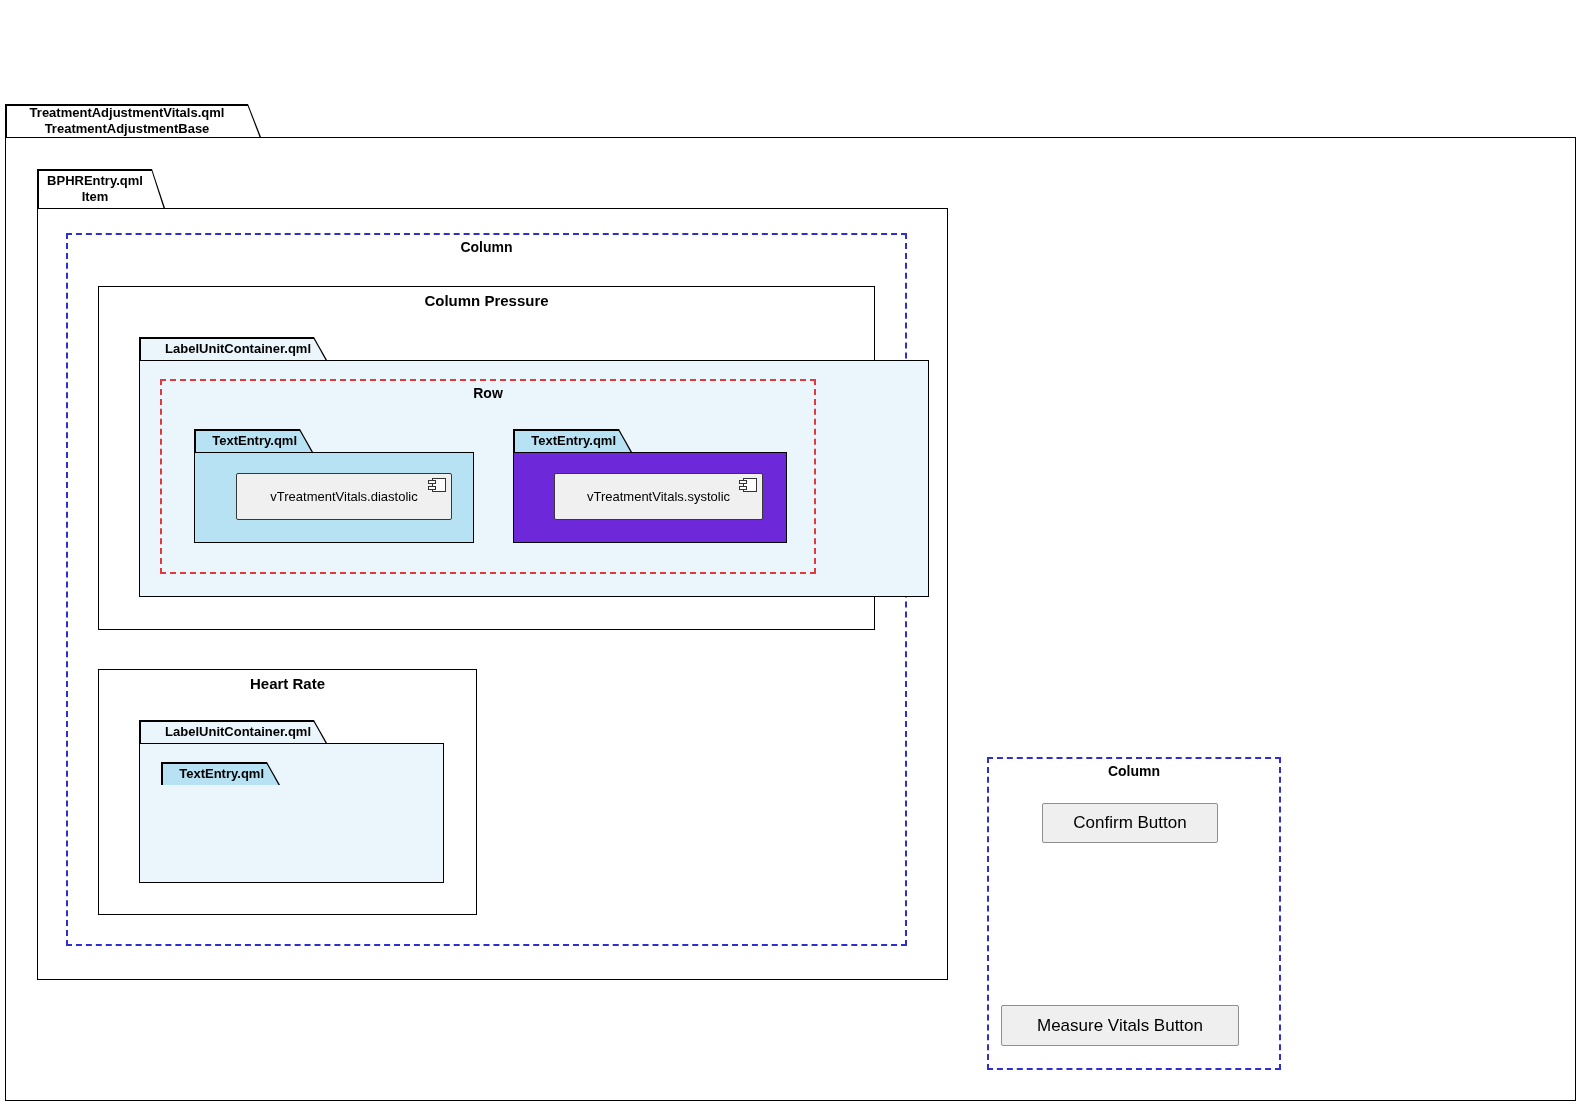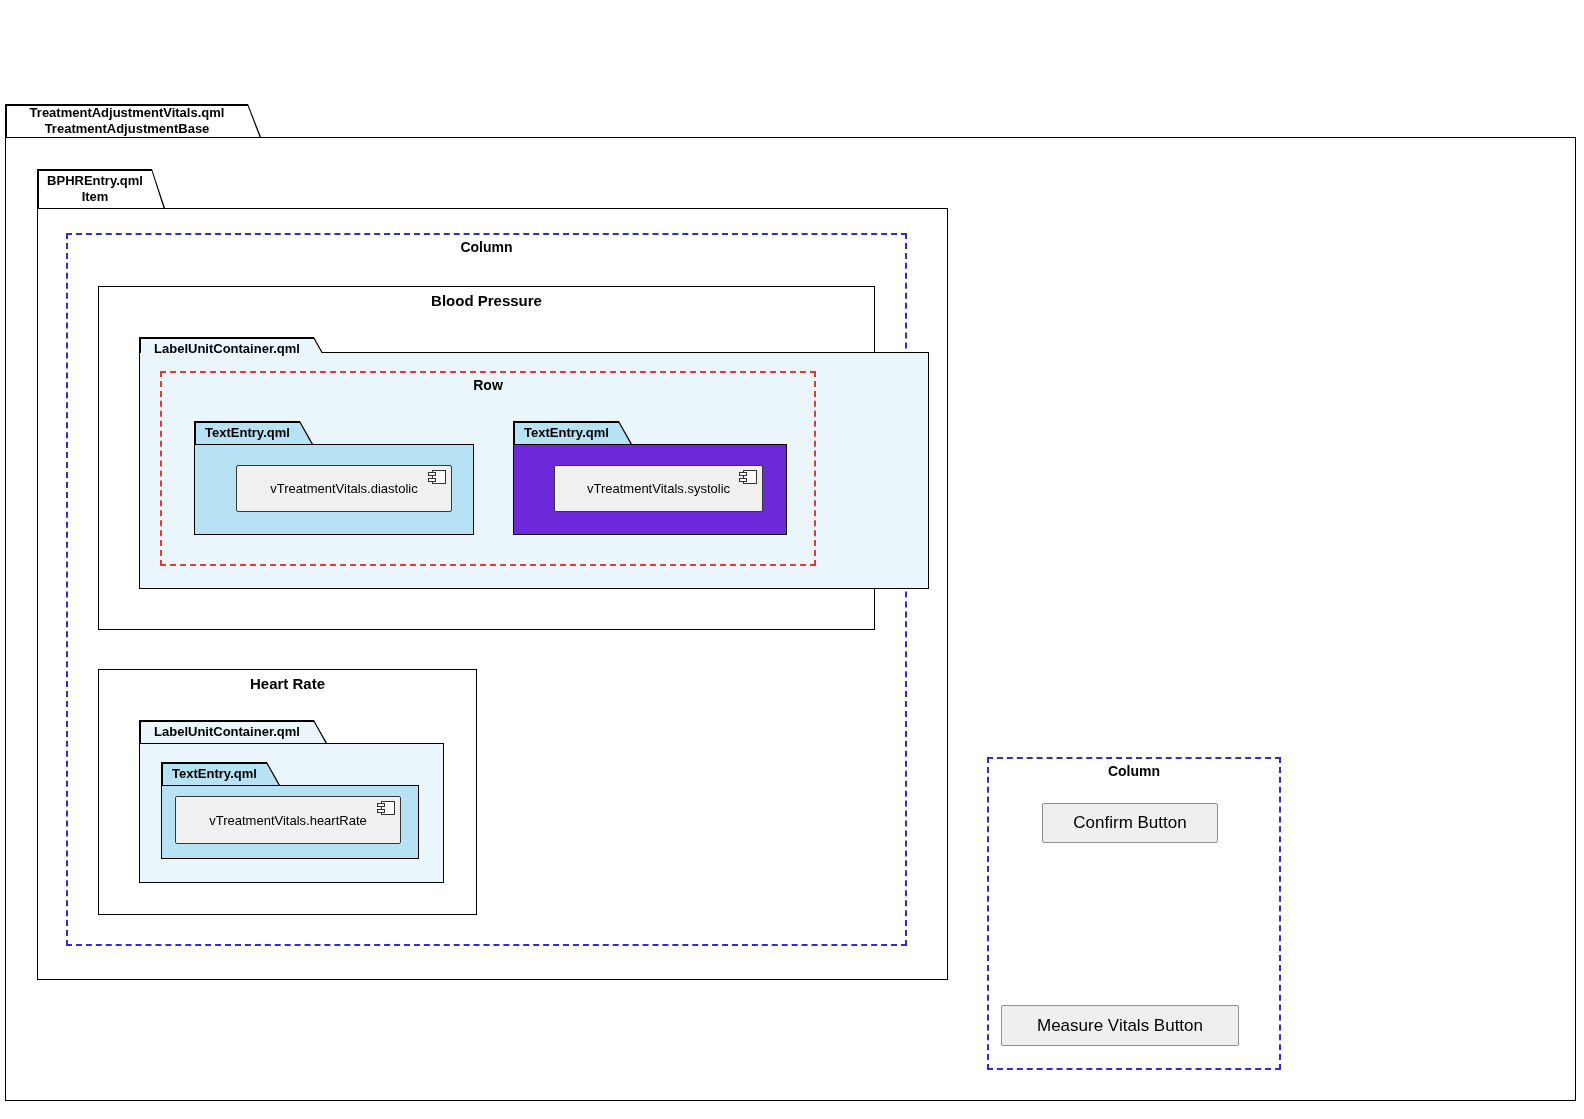--- a/index.html
+++ b/index.html
@@ -12,21 +12,21 @@
   
   .tab{position:absolute;box-sizing:border-box;}
   .tab::before{content:"";position:absolute;inset:0;background:#000;z-index:0;
                clip-path:polygon(0 0, calc(100% - 13px) 0, 100% 100%, 0 100%);}
   .tab::after{content:"";position:absolute;top:1.5px;left:1.5px;right:1.5px;bottom:0;
               background:var(--fill,#fff);z-index:1;
               clip-path:polygon(0 0, calc(100% - 12px) 0, 100% 100%, 0 100%);}
   .tab .tab-label{position:relative;z-index:2;display:flex;flex-direction:column;
                   justify-content:center;height:100%;text-align:center;font-weight:bold;
                   font-size:13px;line-height:16px;padding-right:12px;box-sizing:border-box;}
-  .tab.left .tab-label{text-align:center;padding-left:4px;padding-right:16px;}
+  .tab.left .tab-label{text-align:right;padding-left:4px;padding-right:16px;}
   .dashed-blue{position:absolute;box-sizing:border-box;border:2px dashed #2f2fd0;}
   .dashed-red{position:absolute;box-sizing:border-box;border:2px dashed #e03a3a;}
   .group-label{position:absolute;top:4px;left:0;width:100%;text-align:center;
                font-weight:bold;font-size:14px;}
   .frame-title{position:absolute;top:5px;left:0;width:100%;text-align:center;
                font-weight:bold;font-size:15px;}
   .component{position:absolute;box-sizing:border-box;background:#f0f0f0;border:1px solid #383838;
              border-radius:2px;display:flex;align-items:center;justify-content:center;
              font-size:13px;}
   .comp-icon{position:absolute;top:4px;right:5px;width:18px;height:14px;}
@@ -55,28 +55,28 @@
         <span>Item</span>
       </div>
     </div>
 
     <div class="body-box" style="left:31px;top:70px;width:911px;height:772px;">
 
       <div class="dashed-blue" style="left:28px;top:24px;width:841px;height:713px;">
         <div class="group-label">Column</div>
 
         <div class="body-box" style="left:30px;top:51px;width:777px;height:344px;">
-          <div class="frame-title">Blood Pressure</div>
+          <div class="frame-title">Column Pressure</div>
 
           <div class="tab left" style="left:40px;top:50px;width:188px;height:23px;--fill:#eaf5fc;">
             <div class="tab-label">
                 <span>LabelUnitContainer.qml</span>
               </div>
           </div>
-          <div class="folder-body" style="left:40px;top:65px;width:790px;height:237px;background:#eaf5fc;">
+          <div class="folder-body" style="left:40px;top:73px;width:790px;height:237px;background:#eaf5fc;">
 
             <div class="dashed-red" style="left:20px;top:18px;width:656px;height:195px;">
               <div class="group-label">Row</div>
 
               <div class="tab left" style="left:32px;top:48px;width:119px;height:23px;--fill:#b7e2f3;">
                 <div class="tab-label">
                     <span>TextEntry.qml</span>
                   </div>
               </div>
               <div class="folder-body" style="left:32px;top:71px;width:280px;height:91px;background:#b7e2f3;">
@@ -118,30 +118,20 @@
                 <span>LabelUnitContainer.qml</span>
               </div>
           </div>
           <div class="folder-body" style="left:40px;top:73px;width:305px;height:140px;background:#eaf5fc;">
 
             <div class="tab left" style="left:21px;top:18px;width:119px;height:23px;--fill:#b7e2f3;">
               <div class="tab-label">
                   <span>TextEntry.qml</span>
                 </div>
             </div>
-            <div class="folder-body" style="left:21px;top:41px;width:258px;height:74px;background:#b7e2f3;">
-              <div class="component" style="left:13px;top:10px;width:226px;height:48px;">
-                <span>vTreatmentVitals.heartRate</span>
-                <svg class="comp-icon" viewBox="0 0 18 14">
-                  <rect x="4.5" y="0.5" width="13" height="13" fill="#fdfdfd" stroke="#333"></rect>
-                  <rect x="0.5" y="2.5" width="7" height="3" fill="#fdfdfd" stroke="#333"></rect>
-                  <rect x="0.5" y="8.5" width="7" height="3" fill="#fdfdfd" stroke="#333"></rect>
-                </svg>
-              </div>
-            </div>
 
           </div>
         </div>
 
       </div>
     </div>
 
     <div class="dashed-blue" style="left:981px;top:619px;width:294px;height:313px;">
       <div class="group-label">Column</div>
 

